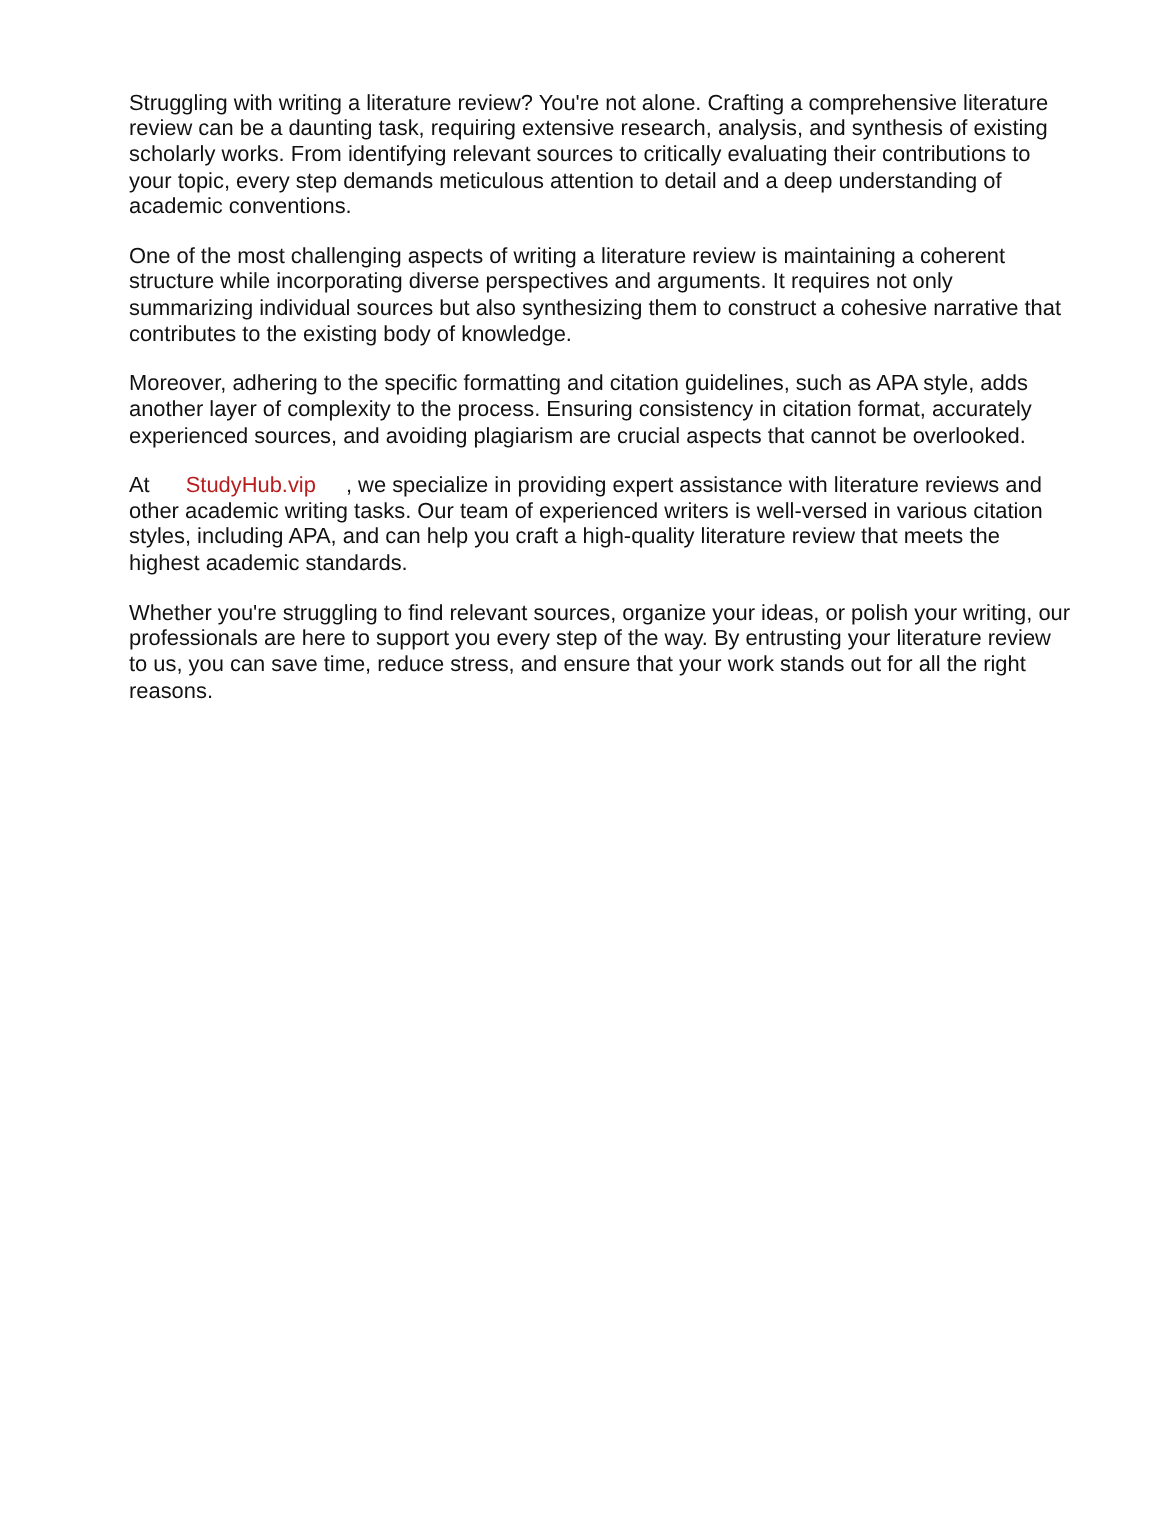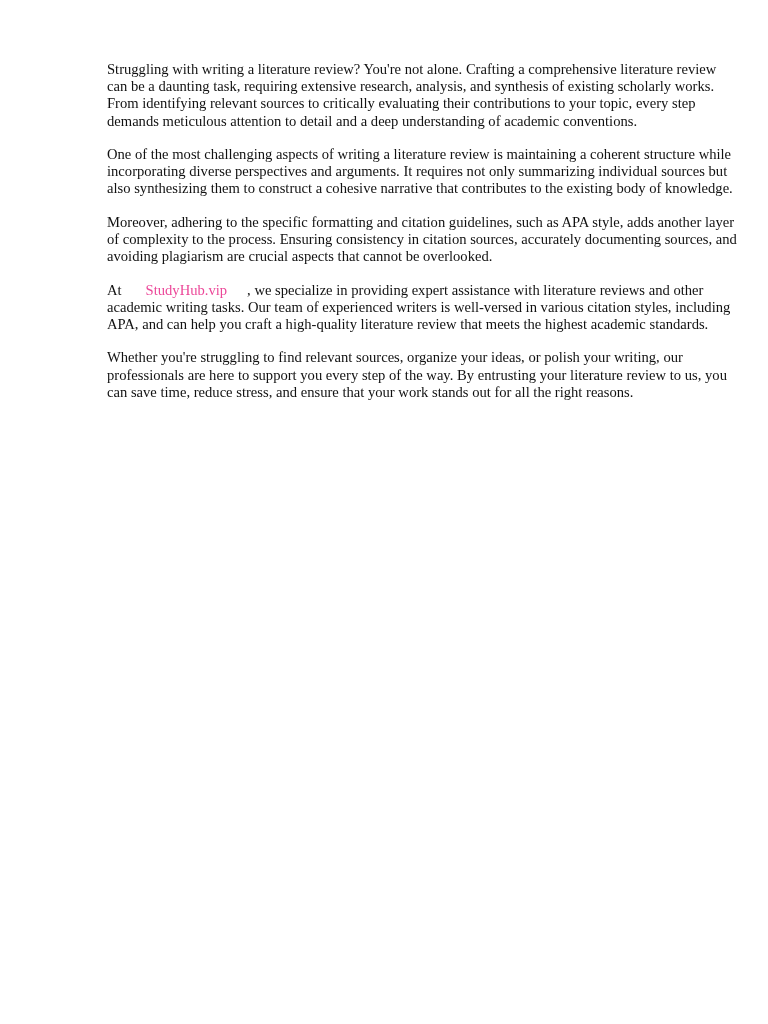--- a/index.html
+++ b/index.html
@@ -1,30 +1,30 @@
 <!DOCTYPE html>
 <html><head>
 <meta charset="utf-8">
 <style>
   html, body { margin: 0; padding: 0; background: #ffffff; }
   body { width: 768px; height: 1024px; position: relative; overflow: hidden; }
   .page {
-    position: absolute; left: 107px; top: 61px; width: 630px;
-    font-family: Liberation Serif, serif; font-size: 14.6px; line-height: 17.2px;
+    position: absolute; left: 86px; top: 61px; width: 630px;
+    font-family: Liberation Sans, sans-serif; font-size: 14.6px; line-height: 17.2px;
     color: #111111;
   }
   .para { margin: 0 0 16.2px 0; }
-  .link { color: #ec4899; text-decoration: none; }
+  .link { color: #b91c1c; text-decoration: none; }
   .gap1 { display: inline-block; width: 24px; }
   .gap2 { display: inline-block; width: 20px; }
   .gap3 { display: inline-block; width: 25px; }
   .indent { display: inline-block; width: 20px; }
 </style>
 </head>
 <body>
 
 <div class="page">
   <p class="para">Struggling with writing a literature review? You're not alone. Crafting a comprehensive literature review can be a daunting task, requiring extensive research, analysis, and synthesis of existing scholarly works. From identifying relevant sources to critically evaluating their contributions to your topic, every step demands meticulous attention to detail and a deep understanding of academic conventions.</p>
   <p class="para">One of the most challenging aspects of writing a literature review is maintaining a coherent structure while incorporating diverse perspectives and arguments. It requires not only summarizing individual sources but also synthesizing them to construct a cohesive narrative that contributes to the existing body of knowledge.</p>
-  <p class="para">Moreover, adhering to the specific formatting and citation guidelines, such as APA style, adds another layer of complexity to the process. Ensuring consistency in citation sources, accurately documenting sources, and avoiding plagiarism are crucial aspects that cannot be overlooked.</p>
+  <p class="para">Moreover, adhering to the specific formatting and citation guidelines, such as APA style, adds another layer of complexity to the process. Ensuring consistency in citation format, accurately experienced sources, and avoiding plagiarism are crucial aspects that cannot be overlooked.</p>
   <p class="para"><span>At</span><span class="gap1"></span><a class="link">StudyHub.vip</a><span class="gap2"></span><span>, we specialize in providing expert assistance with literature reviews and other academic writing tasks. Our team of experienced writers is well-versed in various citation styles, including APA, and can help you craft a high-quality literature review that meets the highest academic standards.</span></p>
   <p class="para">Whether you're struggling to find relevant sources, organize your ideas, or polish your writing, our professionals are here to support you every step of the way. By entrusting your literature review to us, you can save time, reduce stress, and ensure that your work stands out for all the right reasons.</p>
 </div>
 
 </body></html>

